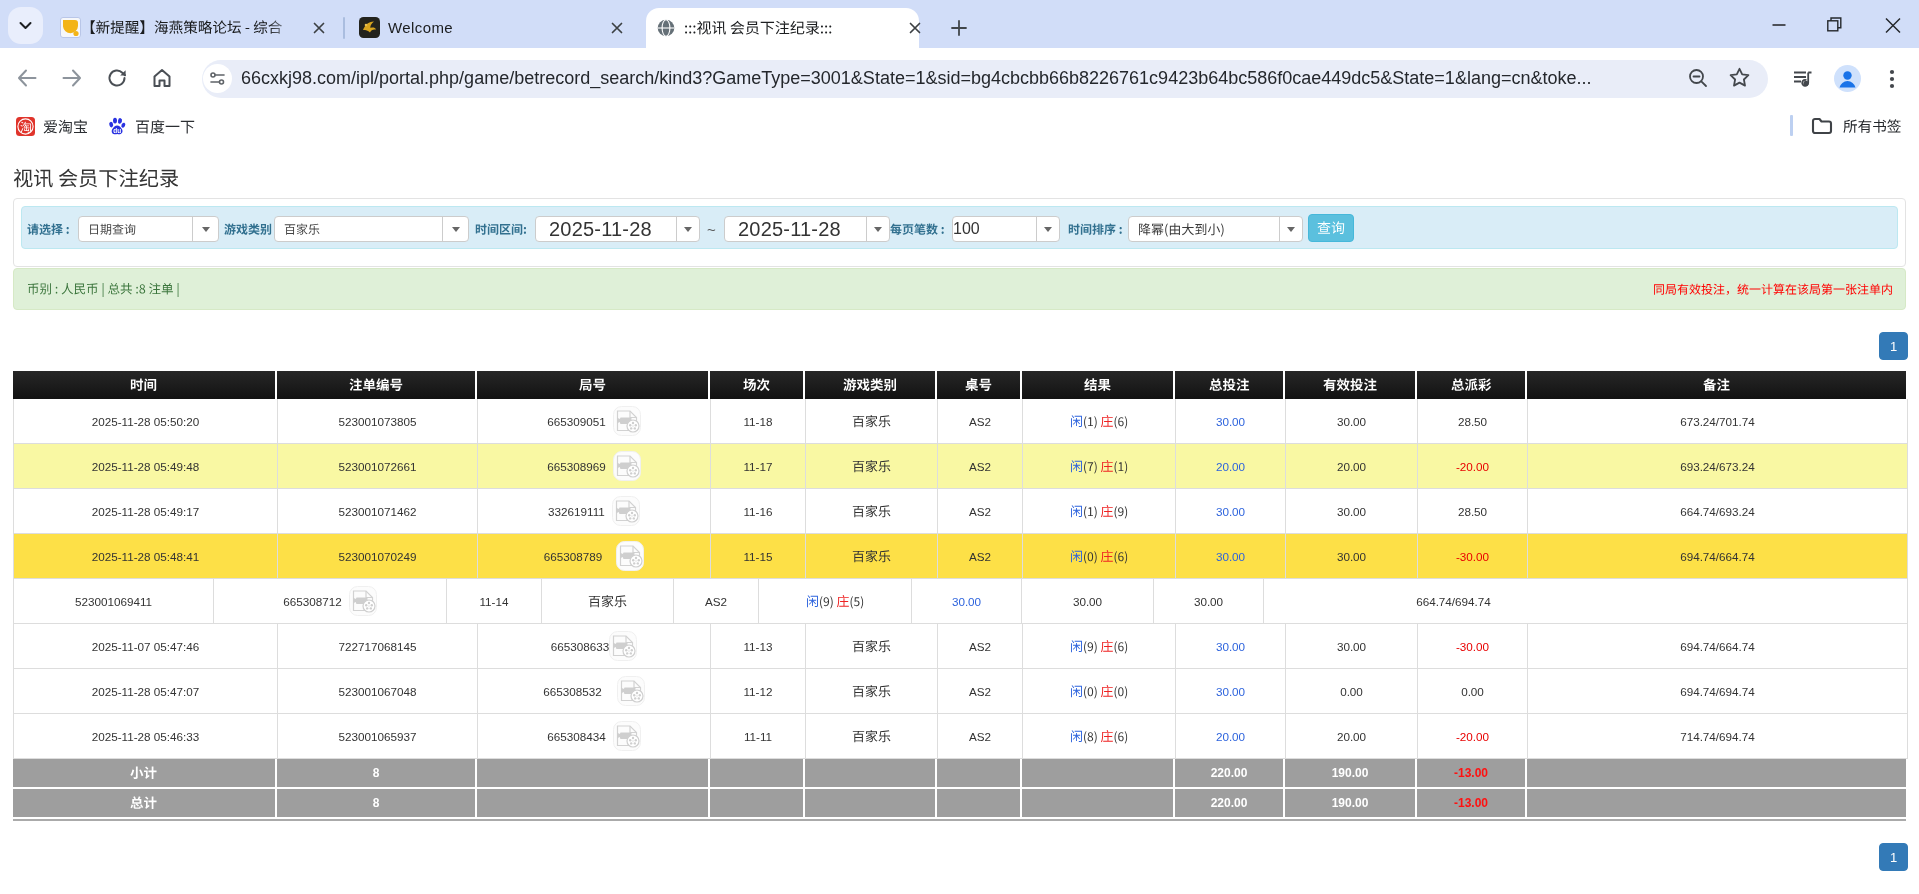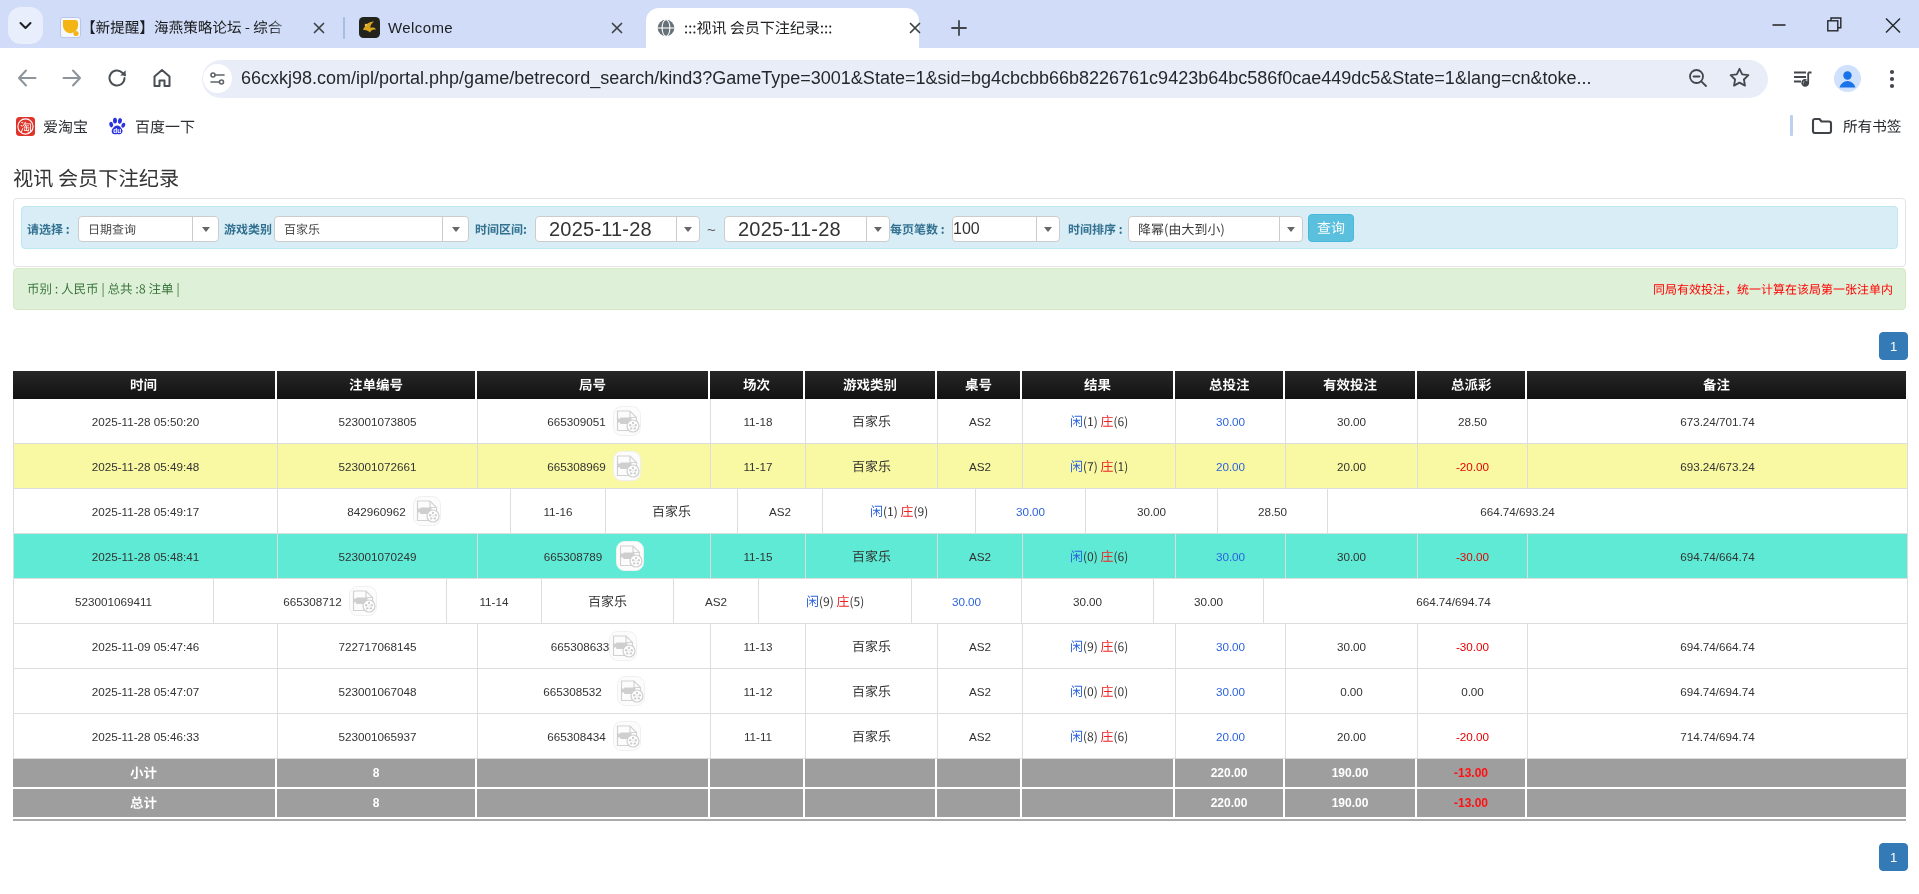--- a/index.html
+++ b/index.html
@@ -388,22 +388,23 @@
           <path d="M46.328 16.467 47.0 16.167C45.968 14.463000000000001 45.476 12.423 45.476 10.383C45.476 8.355 45.968 6.327 47.0 4.611000000000001L46.328 4.2989999999999995C45.224000000000004 6.099 44.564 8.030999999999999 44.564 10.383C44.564 12.747 45.224000000000004 14.679 46.328 16.467Z M48.571999999999996 14.115H53.396V13.203H51.632V5.319000000000001H50.792C50.312 5.595000000000001 49.748 5.7989999999999995 48.967999999999996 5.943V6.639H50.54V13.203H48.571999999999996Z M55.364000000000004 16.467C56.468 14.679 57.128 12.747 57.128 10.383C57.128 8.030999999999999 56.468 6.099 55.364000000000004 4.2989999999999995L54.68 4.611000000000001C55.712 6.327 56.228 8.355 56.228 10.383C56.228 12.423 55.712 14.463000000000001 54.68 16.167Z" fill="#333333"></path>
         </svg>
       </div>
       <div class="td" style="width:110px;color:#2d63dd">20.00</div>
       <div class="td" style="width:132px">20.00</div>
       <div class="td" style="width:110px;color:#e80000">-20.00</div>
       <div class="td" style="width:379px;border-right:none">693.24/673.24</div>
     </div>
     <div class="tr" style="background:#fff">
       <div class="td" style="width:264px">2025-11-28 05:49:17</div>
-      <div class="td" style="width:233px">
-        <span style="margin-right:7px">842960962</span>
+      <div class="td" style="width:200px">523001071462</div>
+      <div class="td" style="width:233px">
+        <span style="margin-right:7px">332619111</span>
         <svg width="28" height="30" viewBox="0 0 28 30" style="display:block">
           <rect x="0.5" y="0.5" width="27" height="29" rx="8" fill="#fcfcfc" stroke="#f0f0f0"></rect>
 <path d="M4.5 5 h12.5 l6.5 6.5 v13 h-19 z" fill="none" stroke="#d2d2d2" stroke-width="1.2"></path>
 <path d="M17 5 v6.5 h6.5" fill="none" stroke="#d2d2d2" stroke-width="1.2"></path>
 <path d="M8 11.5 h9.5 a1 1 0 0 1 1 1 v4.5 a1 1 0 0 1 -1 1 H8 a1 1 0 0 1 -1 -1 v-4.5 a1 1 0 0 1 1 -1 z" fill="#cfcfcf"></path>
 <path d="M7 13 L4 11.8 v5.4 L7 16 Z" fill="#cfcfcf"></path>
 <circle cx="20" cy="20" r="6" fill="#fff" stroke="#cfcfcf" stroke-width="1.2"></circle>
 <circle cx="20" cy="17" r="1.2" fill="#cfcfcf"></circle>
           <circle cx="17.2" cy="19.2" r="1.2" fill="#cfcfcf"></circle>
           <circle cx="22.8" cy="19.2" r="1.2" fill="#cfcfcf"></circle>
@@ -425,21 +426,21 @@
           <path d="M15.868 16.467 16.54 16.167C15.508 14.463000000000001 15.016 12.423 15.016 10.383C15.016 8.355 15.508 6.327 16.54 4.611000000000001L15.868 4.2989999999999995C14.764 6.099 14.104 8.030999999999999 14.104 10.383C14.104 12.747 14.764 14.679 15.868 16.467Z M18.112000000000002 14.115H22.936V13.203H21.172V5.319000000000001H20.332C19.852 5.595000000000001 19.288 5.7989999999999995 18.508000000000003 5.943V6.639H20.080000000000002V13.203H18.112000000000002Z M24.904 16.467C26.008000000000003 14.679 26.668 12.747 26.668 10.383C26.668 8.030999999999999 26.008000000000003 6.099 24.904 4.2989999999999995L24.220000000000002 4.611000000000001C25.252000000000002 6.327 25.768 8.355 25.768 10.383C25.768 12.423 25.252000000000002 14.463000000000001 24.220000000000002 16.167Z" fill="#333333"></path>
           <path d="M37.493 6.289000000000001V8.993H34.061V9.929H37.493V13.816H33.19V14.752H42.862V13.816H38.481V9.929H42.199V8.993H38.481V6.289000000000001ZM36.57 3.3770000000000007C36.856 3.8580000000000005 37.155 4.508000000000001 37.311 4.950000000000001H32.137V8.356000000000002C32.137 10.241 32.033 12.919 30.967000000000002 14.817C31.227 14.895 31.656000000000002 15.129 31.851 15.272C32.943 13.283 33.099000000000004 10.371 33.099000000000004 8.356000000000002V5.860000000000001H42.784V4.950000000000001H37.584L38.325 4.716000000000001C38.182 4.287000000000001 37.818 3.6110000000000007 37.519 3.104000000000001Z" fill="#ee2222"></path>
           <path d="M46.328 16.467 47.0 16.167C45.968 14.463000000000001 45.476 12.423 45.476 10.383C45.476 8.355 45.968 6.327 47.0 4.611000000000001L46.328 4.2989999999999995C45.224000000000004 6.099 44.564 8.030999999999999 44.564 10.383C44.564 12.747 45.224000000000004 14.679 46.328 16.467Z M50.336 14.271C51.98 14.271 53.528 12.903 53.528 9.339C53.528 6.543 52.256 5.163 50.564 5.163C49.196 5.163 48.044 6.303 48.044 8.019C48.044 9.831 49.004 10.779 50.467999999999996 10.779C51.199999999999996 10.779 51.955999999999996 10.359 52.495999999999995 9.711C52.412 12.435 51.428 13.359 50.3 13.359C49.724 13.359 49.196 13.107 48.812 12.687000000000001L48.211999999999996 13.371C48.704 13.887 49.376 14.271 50.336 14.271ZM52.483999999999995 8.786999999999999C51.896 9.626999999999999 51.236 9.963000000000001 50.647999999999996 9.963000000000001C49.604 9.963000000000001 49.076 9.195 49.076 8.019C49.076 6.807 49.724 6.015000000000001 50.576 6.015000000000001C51.692 6.015000000000001 52.364 6.975 52.483999999999995 8.786999999999999Z M55.364000000000004 16.467C56.468 14.679 57.128 12.747 57.128 10.383C57.128 8.030999999999999 56.468 6.099 55.364000000000004 4.2989999999999995L54.68 4.611000000000001C55.712 6.327 56.228 8.355 56.228 10.383C56.228 12.423 55.712 14.463000000000001 54.68 16.167Z" fill="#333333"></path>
         </svg>
       </div>
       <div class="td" style="width:110px;color:#2d63dd">30.00</div>
       <div class="td" style="width:132px">30.00</div>
       <div class="td" style="width:110px;color:#333">28.50</div>
       <div class="td" style="width:379px;border-right:none">664.74/693.24</div>
     </div>
-    <div class="tr" style="background:#5eead4">
+    <div class="tr" style="background:#fde047">
       <div class="td" style="width:264px">2025-11-28 05:48:41</div>
       <div class="td" style="width:200px">523001070249</div>
       <div class="td" style="width:233px">
         <span style="margin-right:14px">665308789</span>
         <svg width="28" height="30" viewBox="0 0 28 30" style="display:block">
           <rect x="0.5" y="0.5" width="27" height="29" rx="8" fill="#fcfcfc" stroke="#f0f0f0"></rect>
 <path d="M4.5 5 h12.5 l6.5 6.5 v13 h-19 z" fill="none" stroke="#d2d2d2" stroke-width="1.2"></path>
 <path d="M17 5 v6.5 h6.5" fill="none" stroke="#d2d2d2" stroke-width="1.2"></path>
 <path d="M8 11.5 h9.5 a1 1 0 0 1 1 1 v4.5 a1 1 0 0 1 -1 1 H8 a1 1 0 0 1 -1 -1 v-4.5 a1 1 0 0 1 1 -1 z" fill="#cfcfcf"></path>
 <path d="M7 13 L4 11.8 v5.4 L7 16 Z" fill="#cfcfcf"></path>
@@ -505,21 +506,21 @@
           <path d="M37.493 6.289000000000001V8.993H34.061V9.929H37.493V13.816H33.19V14.752H42.862V13.816H38.481V9.929H42.199V8.993H38.481V6.289000000000001ZM36.57 3.3770000000000007C36.856 3.8580000000000005 37.155 4.508000000000001 37.311 4.950000000000001H32.137V8.356000000000002C32.137 10.241 32.033 12.919 30.967000000000002 14.817C31.227 14.895 31.656000000000002 15.129 31.851 15.272C32.943 13.283 33.099000000000004 10.371 33.099000000000004 8.356000000000002V5.860000000000001H42.784V4.950000000000001H37.584L38.325 4.716000000000001C38.182 4.287000000000001 37.818 3.6110000000000007 37.519 3.104000000000001Z" fill="#ee2222"></path>
           <path d="M46.328 16.467 47.0 16.167C45.968 14.463000000000001 45.476 12.423 45.476 10.383C45.476 8.355 45.968 6.327 47.0 4.611000000000001L46.328 4.2989999999999995C45.224000000000004 6.099 44.564 8.030999999999999 44.564 10.383C44.564 12.747 45.224000000000004 14.679 46.328 16.467Z M50.66 14.271C52.135999999999996 14.271 53.54 13.179 53.54 11.259C53.54 9.315000000000001 52.339999999999996 8.451 50.888 8.451C50.36 8.451 49.964 8.583 49.568 8.799L49.796 6.255H53.108V5.319000000000001H48.836L48.548 9.423L49.135999999999996 9.795C49.64 9.459 50.012 9.279 50.6 9.279C51.704 9.279 52.424 10.023 52.424 11.283000000000001C52.424 12.567 51.596 13.359 50.552 13.359C49.532 13.359 48.884 12.891 48.391999999999996 12.387L47.839999999999996 13.107C48.44 13.695 49.28 14.271 50.66 14.271Z M55.364000000000004 16.467C56.468 14.679 57.128 12.747 57.128 10.383C57.128 8.030999999999999 56.468 6.099 55.364000000000004 4.2989999999999995L54.68 4.611000000000001C55.712 6.327 56.228 8.355 56.228 10.383C56.228 12.423 55.712 14.463000000000001 54.68 16.167Z" fill="#333333"></path>
         </svg>
       </div>
       <div class="td" style="width:110px;color:#2d63dd">30.00</div>
       <div class="td" style="width:132px">30.00</div>
       <div class="td" style="width:110px;color:#333">30.00</div>
       <div class="td" style="width:379px;border-right:none">664.74/694.74</div>
     </div>
     <div class="tr" style="background:#fff">
-      <div class="td" style="width:264px">2025-11-09 05:47:46</div>
+      <div class="td" style="width:264px">2025-11-07 05:47:46</div>
       <div class="td" style="width:200px">722717068145</div>
       <div class="td" style="width:233px">
         <span style="">665308633</span>
         <svg width="28" height="30" viewBox="0 0 28 30" style="display:block">
           <rect x="0.5" y="0.5" width="27" height="29" rx="8" fill="#fcfcfc" stroke="#f0f0f0"></rect>
 <path d="M4.5 5 h12.5 l6.5 6.5 v13 h-19 z" fill="none" stroke="#d2d2d2" stroke-width="1.2"></path>
 <path d="M17 5 v6.5 h6.5" fill="none" stroke="#d2d2d2" stroke-width="1.2"></path>
 <path d="M8 11.5 h9.5 a1 1 0 0 1 1 1 v4.5 a1 1 0 0 1 -1 1 H8 a1 1 0 0 1 -1 -1 v-4.5 a1 1 0 0 1 1 -1 z" fill="#cfcfcf"></path>
 <path d="M7 13 L4 11.8 v5.4 L7 16 Z" fill="#cfcfcf"></path>
 <circle cx="20" cy="20" r="6" fill="#fff" stroke="#cfcfcf" stroke-width="1.2"></circle>

